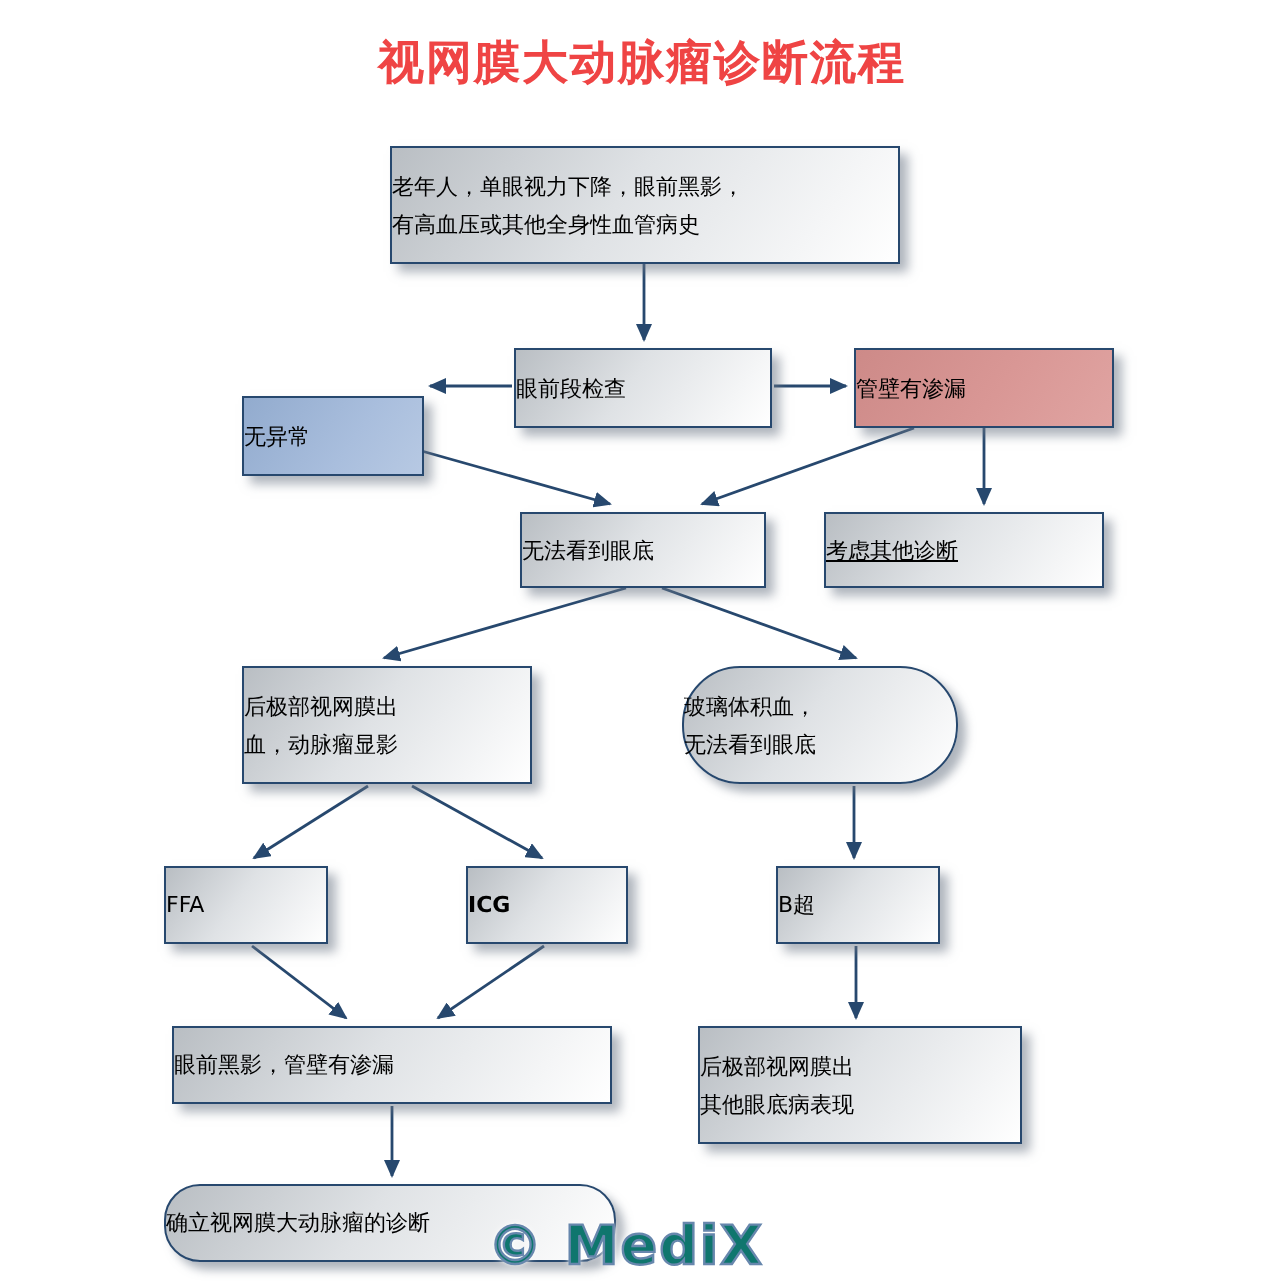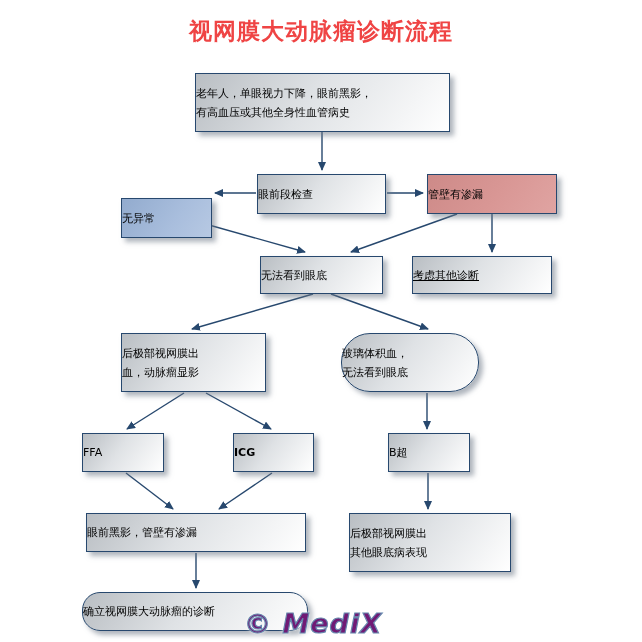--- a/index.html
+++ b/index.html
@@ -34,24 +34,23 @@
   #n7{left:341px;top:333px;width:136px;height:57px;border-radius:29px;}
   #n8{left:82px;top:433px;width:80px;height:37px;}
   #n9{left:233px;top:433px;width:79px;height:37px;font-weight:bold;}
   #n10{left:388px;top:433px;width:80px;height:37px;}
   #n11{left:86px;top:513px;width:218px;height:37px;}
   #n12{left:349px;top:513px;width:160px;height:57px;}
   #n13{left:82px;top:592px;width:224px;height:37px;border-radius:18px;}
   #watermark{
     position:absolute;left:244px;top:608px;
     font-size:27px;font-weight:bold;letter-spacing:1px;
-    color:#701a75;-webkit-text-stroke:1.2px #6787ad;
+    color:#0f766e;-webkit-text-stroke:1.2px #6787ad;
     text-shadow:0 0 2px #ffffff,0 0 4px #ffffff;
     white-space:nowrap;
-    font-style:italic;
   }
 </style>
 </head>
 <body>
 
 <div id="canvas">
 
   <div id="title">视网膜大动脉瘤诊断流程</div>
 
   <svg id="arrows" width="642" height="642" viewBox="0 0 642 642" xmlns="http://www.w3.org/2000/svg">

